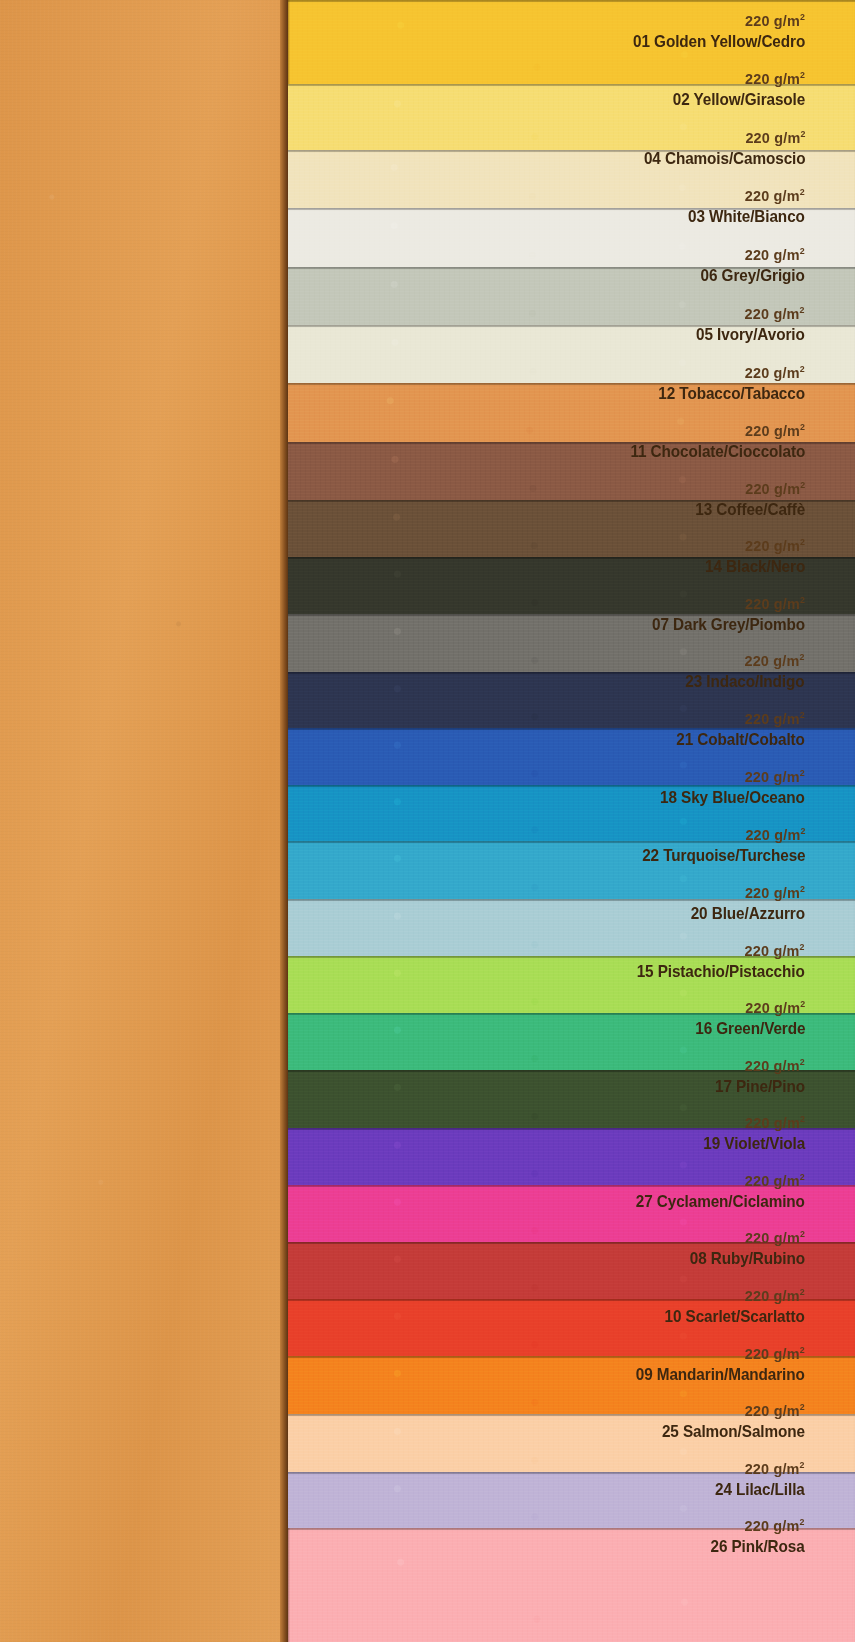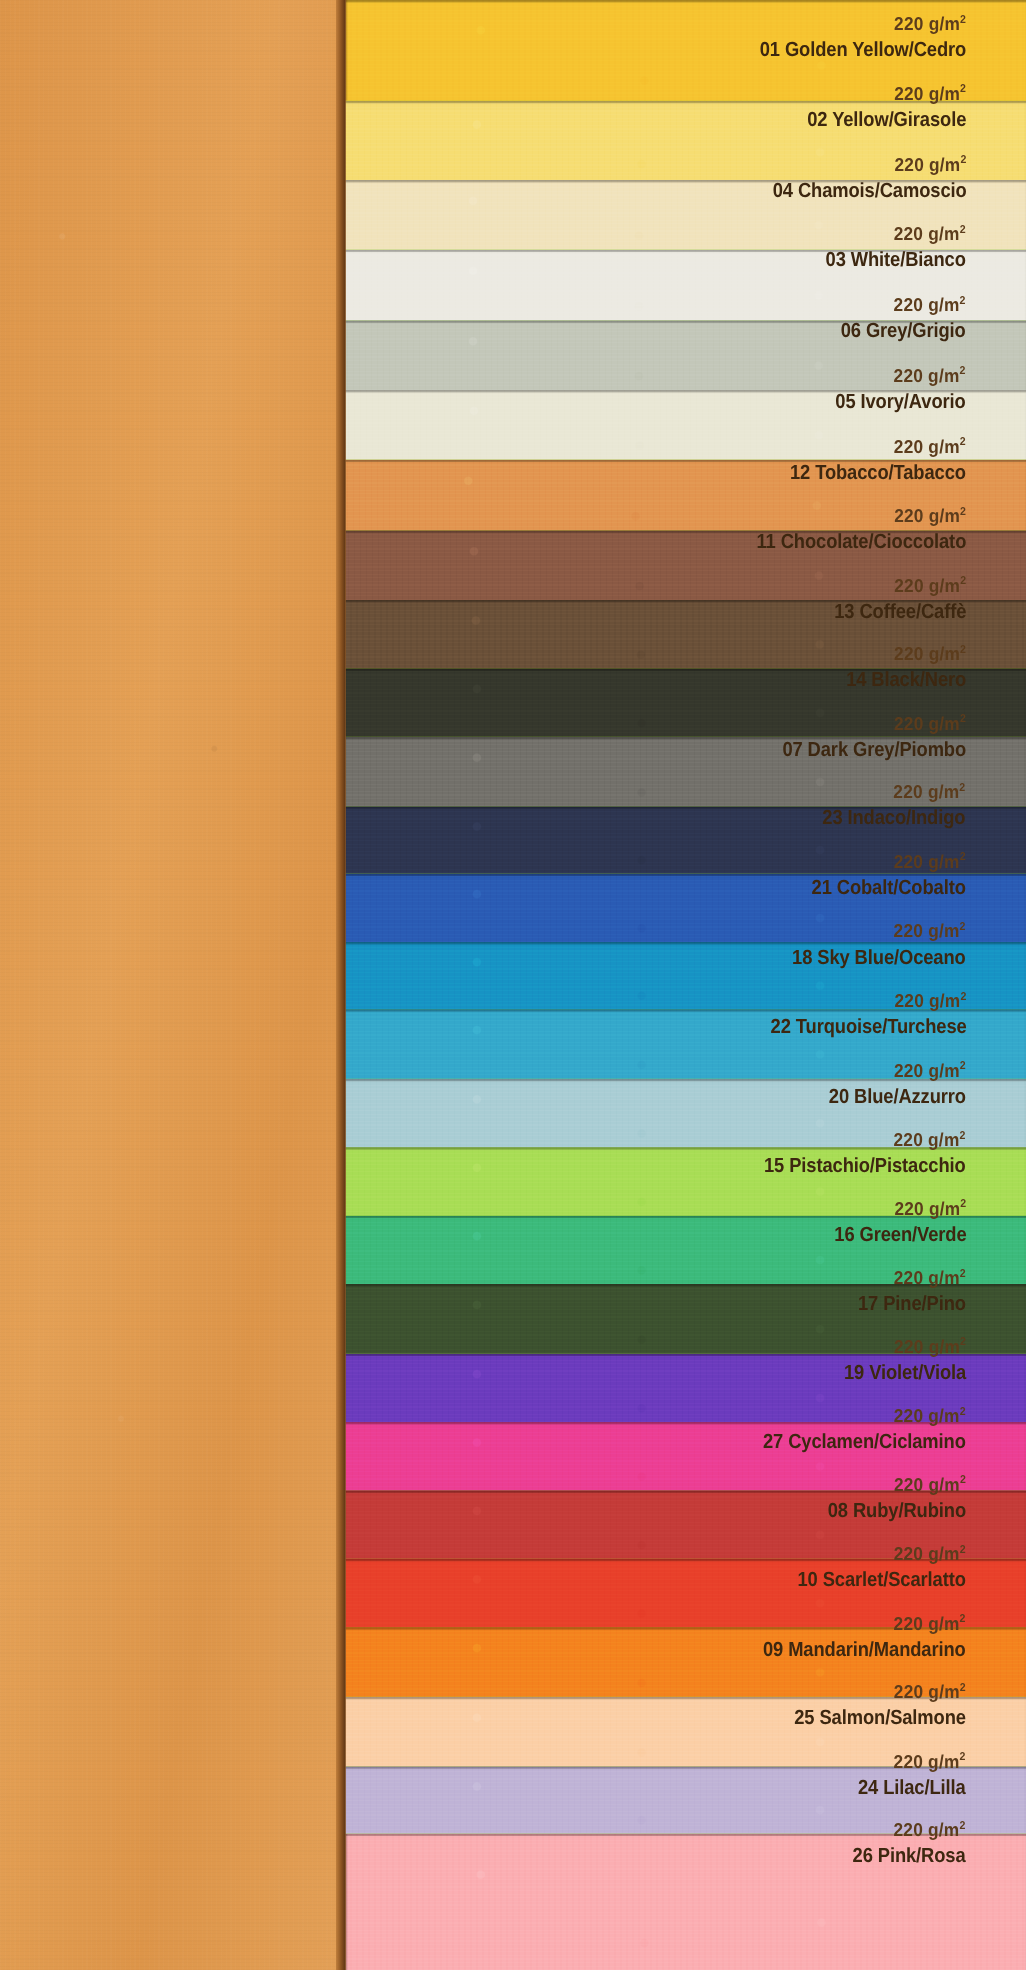--- a/index.html
+++ b/index.html
@@ -6,21 +6,21 @@
   html, body {
     margin: 0;
     padding: 0;
     background: #2a2a2a;
   }
   #page {
     position: relative;
     width: 855px;
     height: 1642px;
     overflow: hidden;
-    background: #84cc16;
+    background: #0ea5e9;
     font-family: "Liberation Sans", sans-serif;
   }
 
   
   #label-panel {
     position: absolute;
     left: 0; top: 0;
     width: 288px;
     height: 1642px;
     background:

